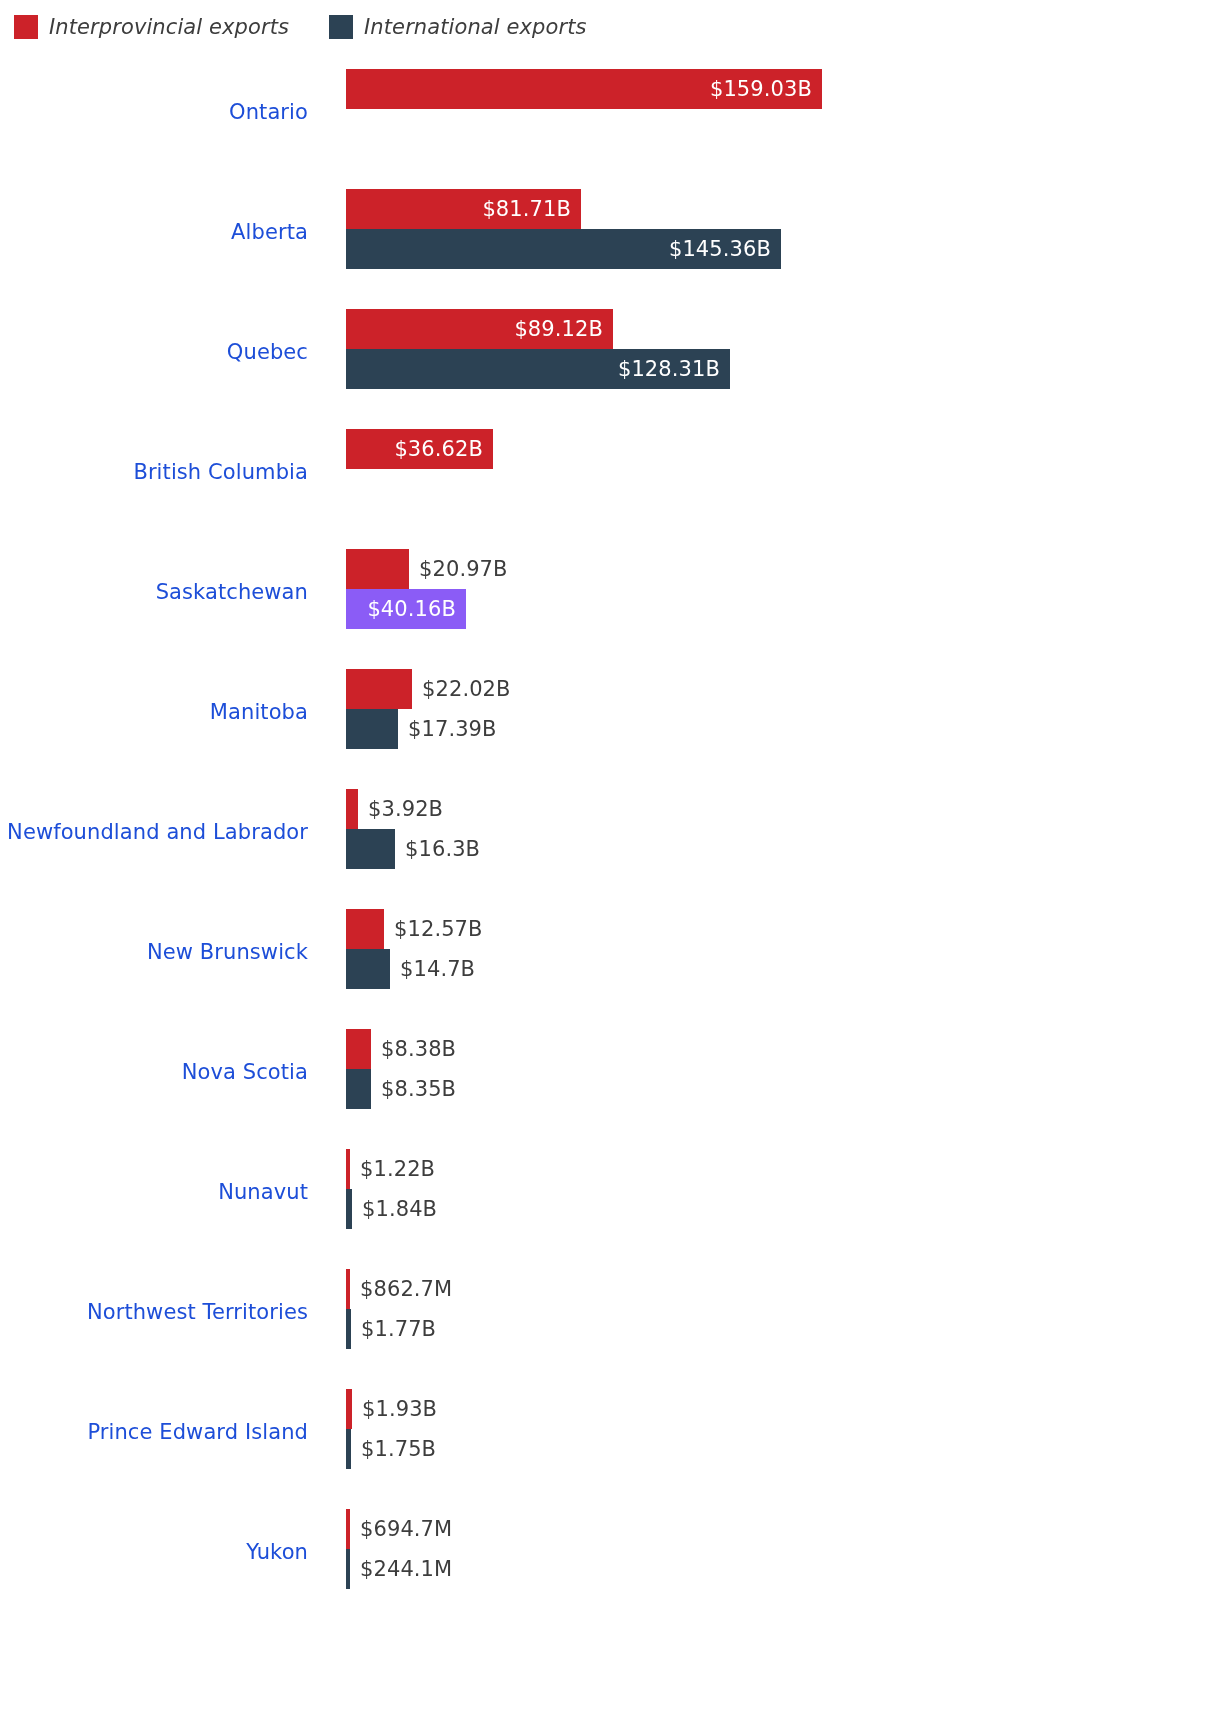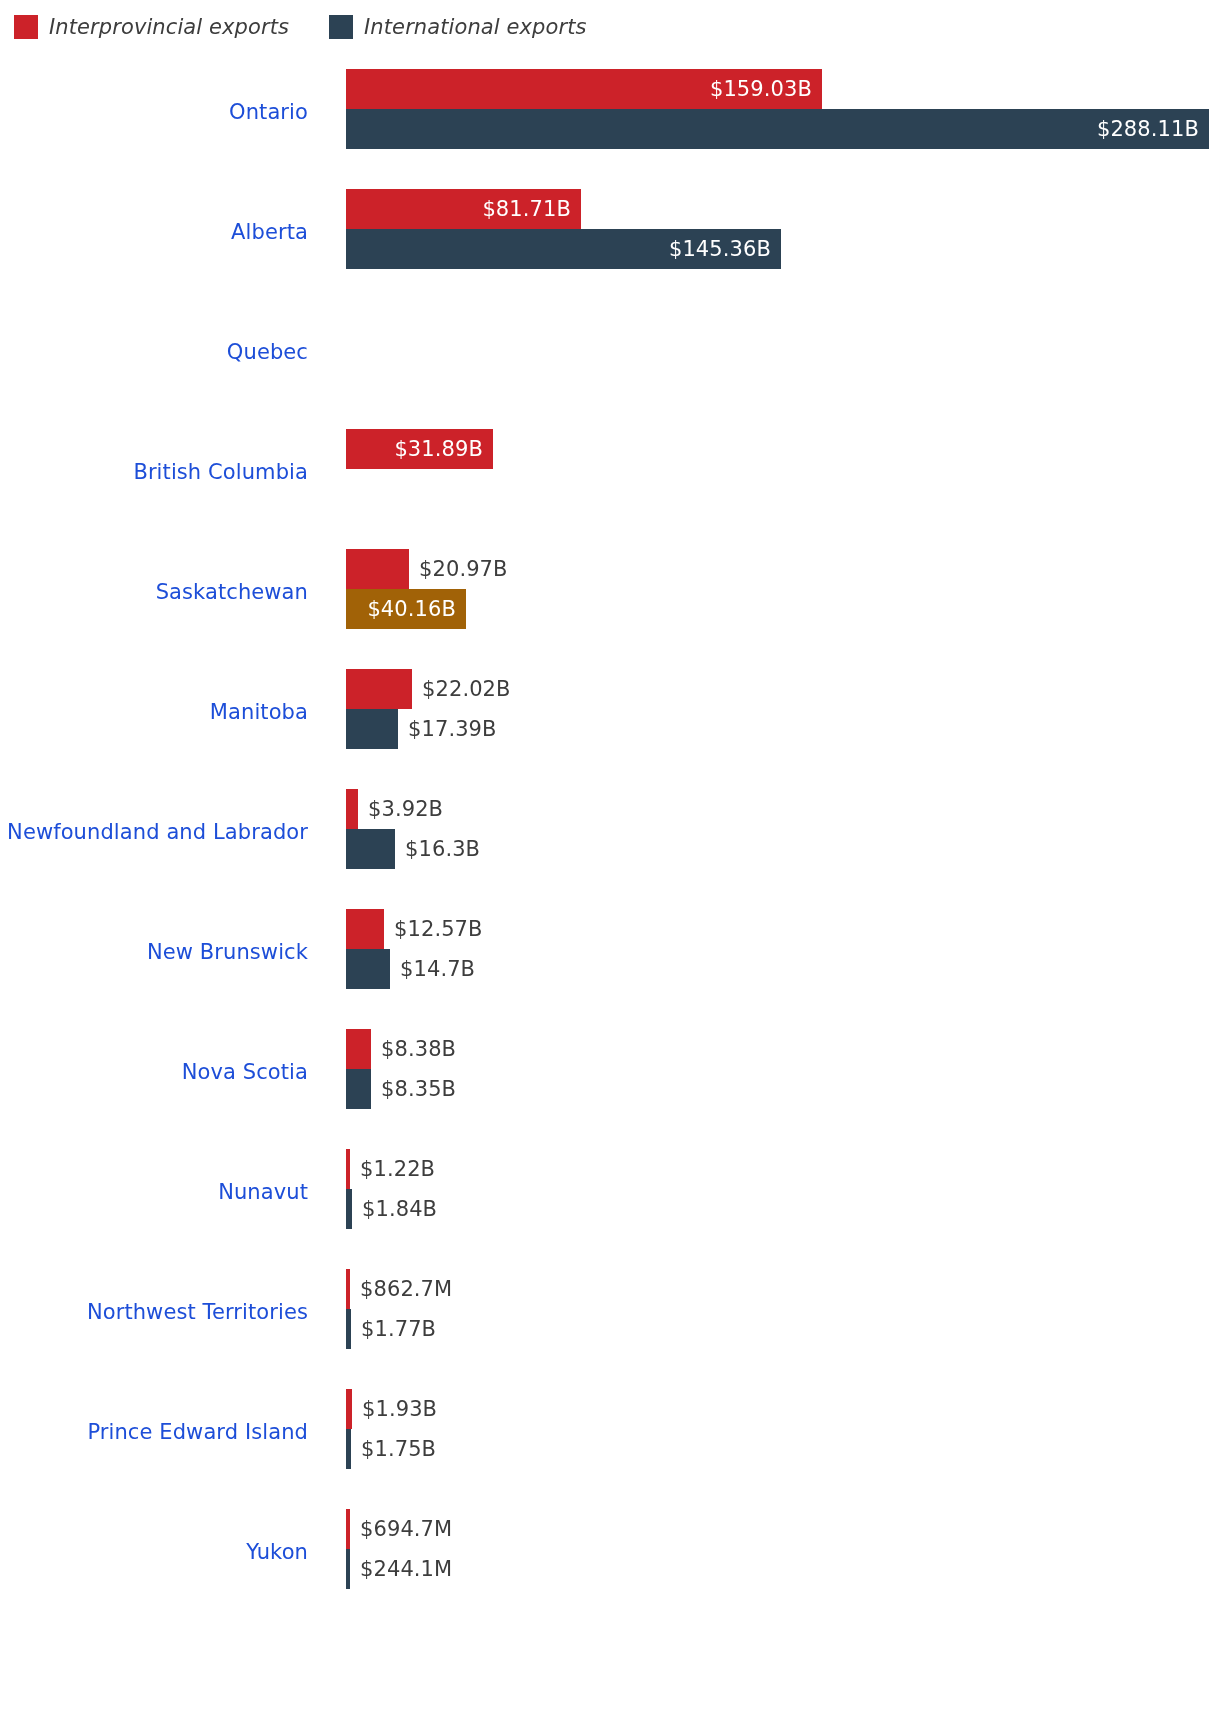--- a/index.html
+++ b/index.html
@@ -126,64 +126,71 @@
 
   <div class="plot">
       <div class="row">
         <div class="cat-label">Ontario</div>
         <div class="bars">
           <div class="bar-line">
             <div class="bar red" style="width: 476px; background: rgb(204, 34, 41);">
               <span class="bar-value-in">$159.03B</span>
             </div>
           </div>
-          <div class="bar-line">
-            <div class="bar navy" style="width: 863px; background: rgb(44, 66, 84);">
-              <span class="bar-value-in">$288.11B</span>
-            </div>
-          </div>
         </div>
       </div>
       <div class="row">
         <div class="cat-label">Alberta</div>
         <div class="bars">
           <div class="bar-line">
             <div class="bar red" style="width: 235px; background: rgb(204, 34, 41);">
               <span class="bar-value-in">$81.71B</span>
             </div>
           </div>
           <div class="bar-line">
             <div class="bar navy" style="width: 435px; background: rgb(44, 66, 84);">
               <span class="bar-value-in">$145.36B</span>
             </div>
           </div>
         </div>
       </div>
       <div class="row">
         <div class="cat-label">Quebec</div>
+        <div class="bars">
+          <div class="bar-line">
+            <div class="bar red" style="width: 267px; background: rgb(204, 34, 41);">
+              <span class="bar-value-in">$89.12B</span>
+            </div>
+          </div>
+          <div class="bar-line">
+            <div class="bar navy" style="width: 384px; background: rgb(44, 66, 84);">
+              <span class="bar-value-in">$128.31B</span>
+            </div>
+          </div>
+        </div>
       </div>
       <div class="row">
         <div class="cat-label">British Columbia</div>
         <div class="bars">
           <div class="bar-line">
             <div class="bar red" style="width: 147px; background: rgb(204, 34, 41);">
-              <span class="bar-value-in">$31.89B</span>
+              <span class="bar-value-in">$36.62B</span>
             </div>
           </div>
         </div>
       </div>
       <div class="row">
         <div class="cat-label">Saskatchewan</div>
         <div class="bars">
           <div class="bar-line">
             <div class="bar red" style="width: 63px; background: rgb(204, 34, 41);"></div>
             <span class="bar-value-out">$20.97B</span>
           </div>
           <div class="bar-line">
-            <div class="bar navy" style="width: 120px; background: #a16207; padding-left: 29px;">
+            <div class="bar navy" style="width: 120px; background: #8b5cf6; padding-left: 29px;">
               <span class="bar-value-in">$40.16B</span>
             </div>
           </div>
         </div>
       </div>
       <div class="row">
         <div class="cat-label">Manitoba</div>
         <div class="bars">
           <div class="bar-line">
             <div class="bar red" style="width: 66px; background: rgb(204, 34, 41);"></div>

